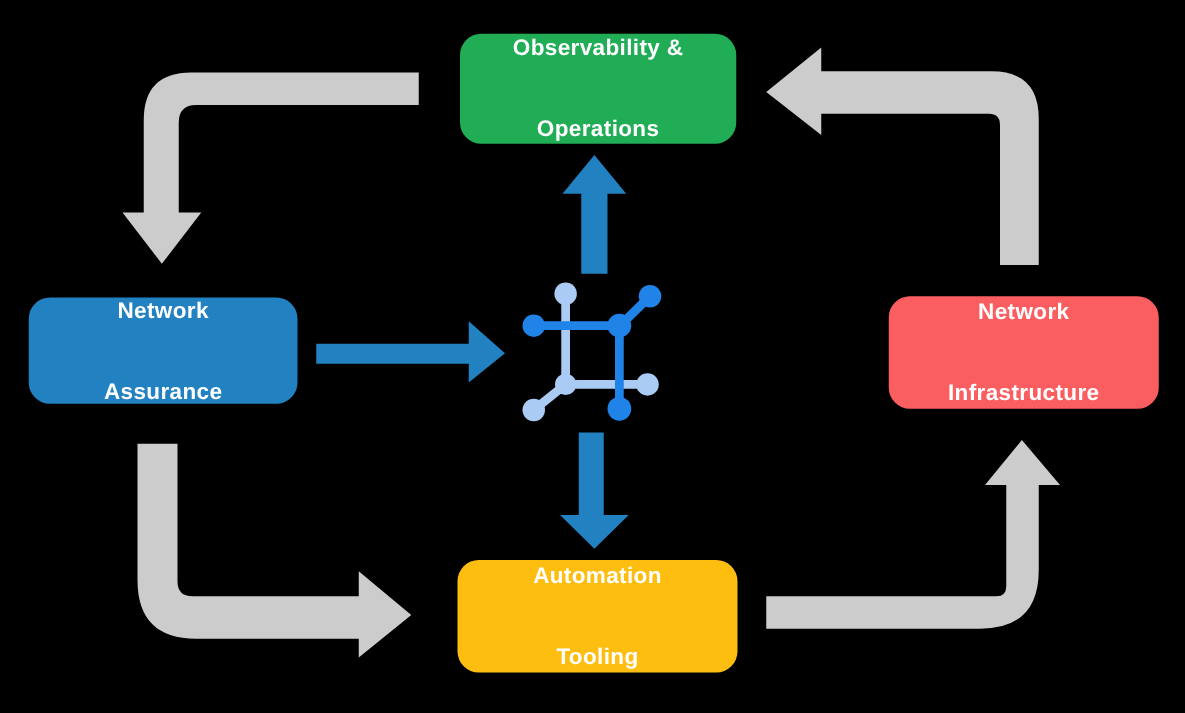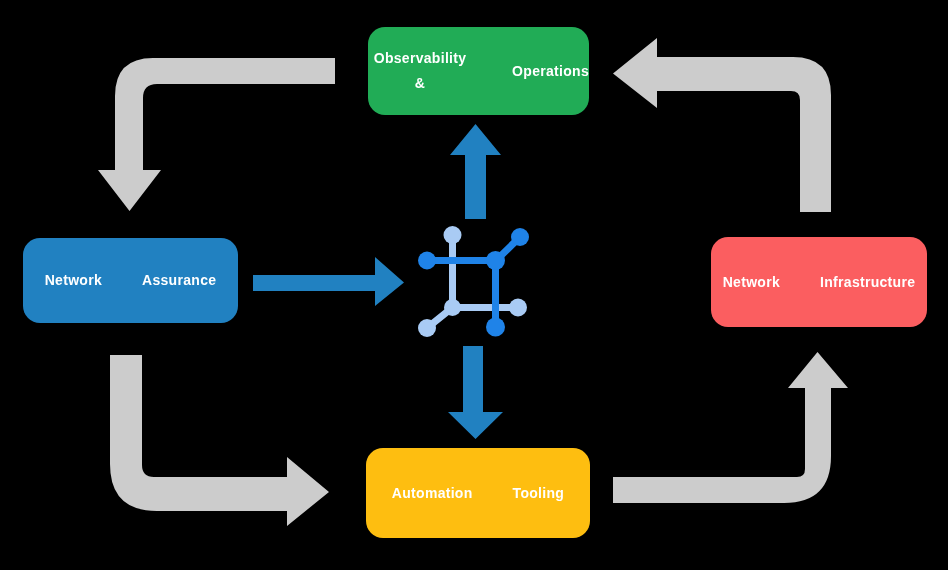--- a/index.html
+++ b/index.html
@@ -8,24 +8,24 @@
     background:#000000;
     font-family:"Liberation Sans","DejaVu Sans",sans-serif;
     overflow:hidden;
   }
   .stage{position:relative;width:948px;height:570px;}
   .arrows-layer{position:absolute;left:0;top:0;width:948px;height:570px;}
   .node{
     position:absolute;
     border-radius:17px;
     color:#ffffff;
-    display:flex;flex-direction:row;
+    display:flex;flex-direction:column;
     align-items:center;justify-content:center;
     text-align:center;
-    font-size:14px;font-weight:600;
+    font-size:18px;font-weight:600;
     line-height:25px;letter-spacing:0.3px;gap:40px;
   }
   .node-observability{left:368px;top:27px;width:221px;height:88px;}
   .node-operations{left:23px;top:238px;width:215px;height:85px;}
   .node-infrastructure{left:711px;top:237px;width:216px;height:90px;}
   .node-automation{left:366px;top:448px;width:224px;height:90px;}
 </style>
 </head>
 <body>
 

